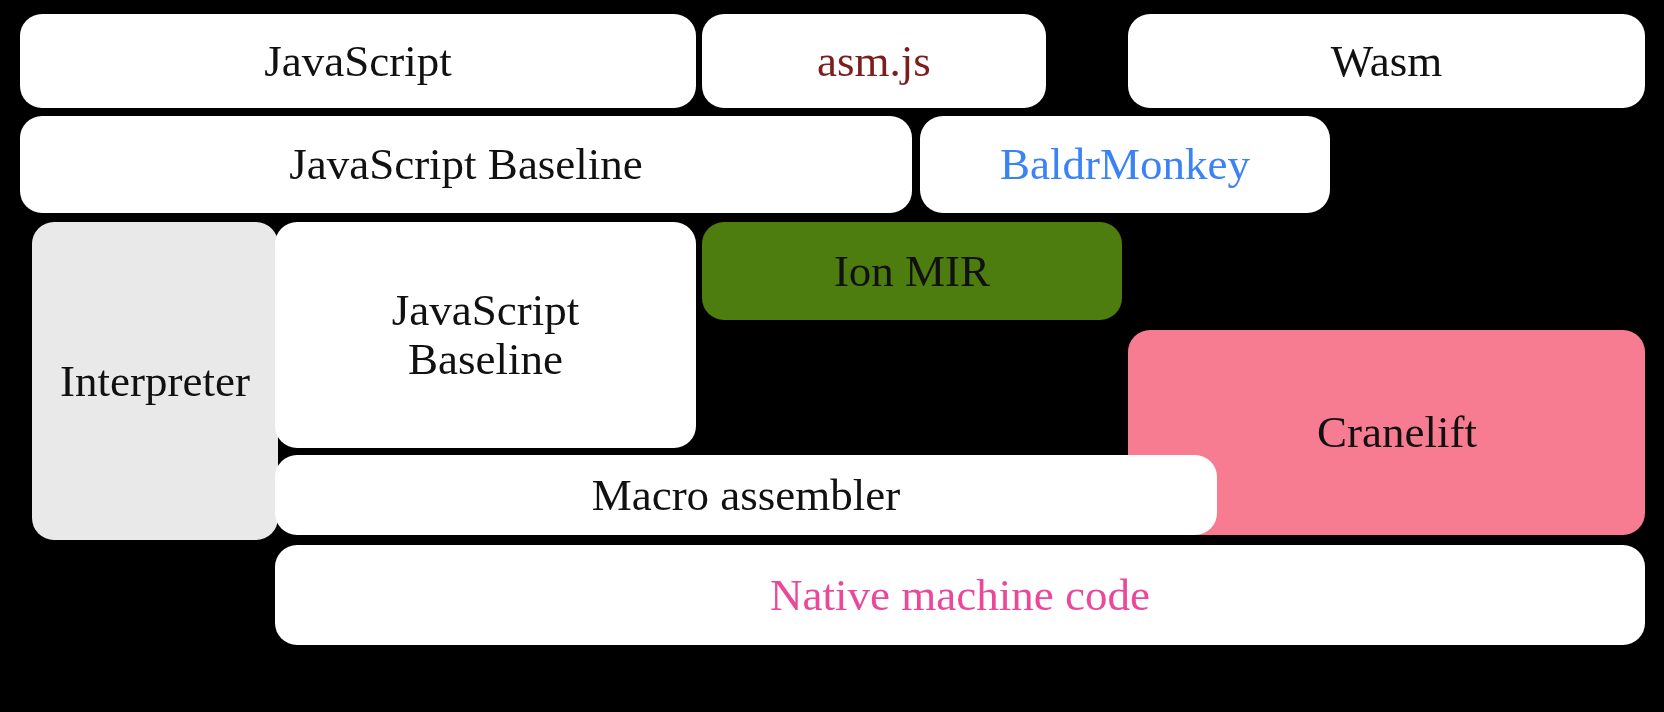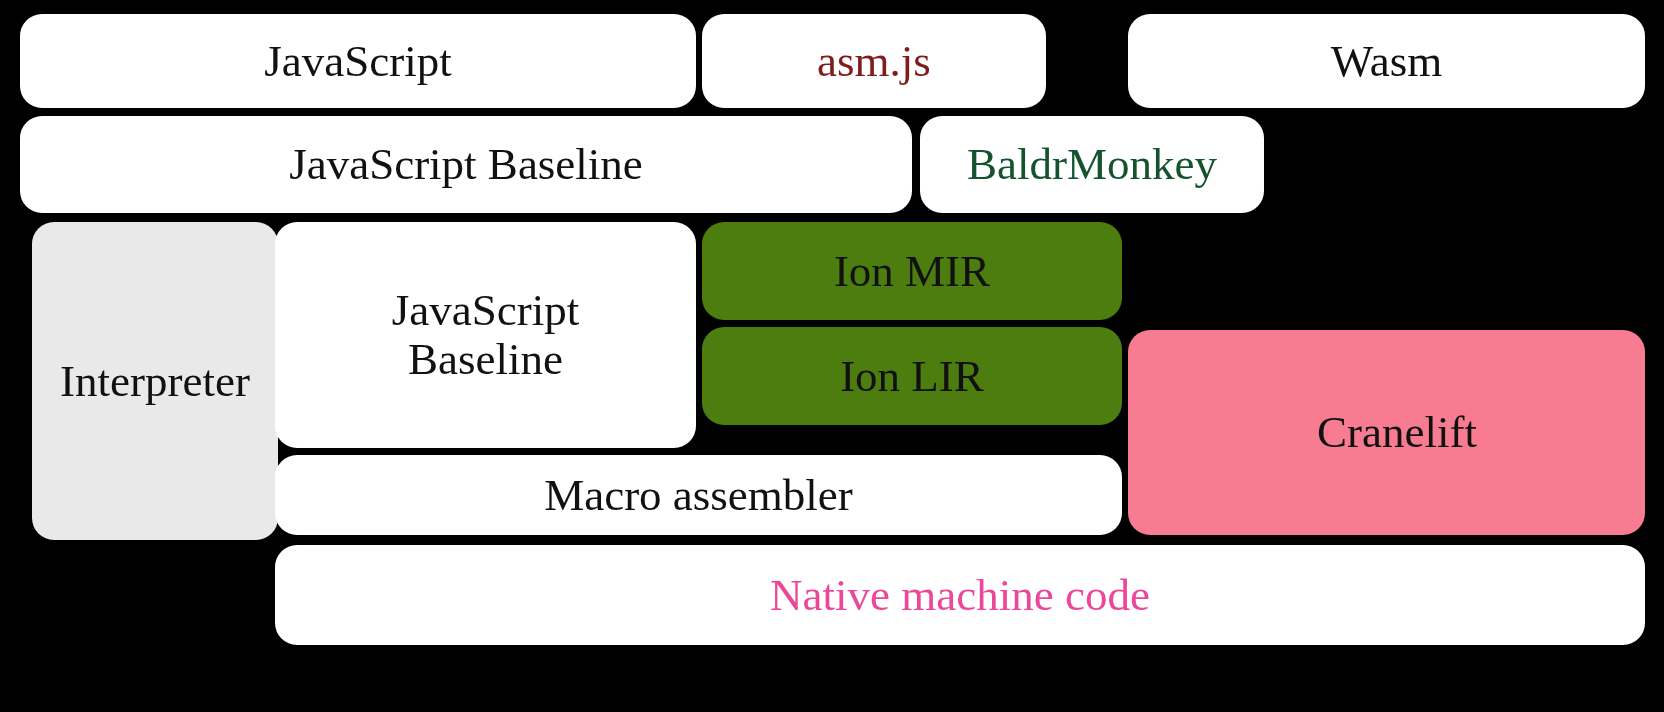--- a/index.html
+++ b/index.html
@@ -41,22 +41,21 @@
   .fill-pink  { background: #f77b91; padding-left: 29px; }
 </style>
 </head>
 <body>
 
 <div id="diagram" style="background: rgb(0, 0, 0); font-family: Liberation Serif, serif;">
     <div class="node fill-white" style="left: 20px; top: 14px; width: 676px; height: 94px; color: rgb(17, 17, 17);">JavaScript</div>
     <div class="node fill-white" style="left: 702px; top: 14px; width: 344px; height: 94px; color: #7f1d1d;">asm.js</div>
     <div class="node fill-white" style="left: 1128px; top: 14px; width: 517px; height: 94px; color: rgb(17, 17, 17);">Wasm</div>
     <div class="node fill-white" style="left: 20px; top: 116px; width: 892px; height: 97px; color: rgb(17, 17, 17);">JavaScript Baseline</div>
-    <div class="node fill-white" style="left: 920px; top: 116px; width: 344px; height: 97px; color: #14532d;">BaldrMonkey</div>
+    <div class="node fill-white" style="left: 920px; top: 116px; width: 410px; height: 97px; color: #3b82f6; border-radius: 23px;">BaldrMonkey</div>
     <div class="node fill-gray" style="left: 20px; top: 222px; width: 246px; height: 318px; color: rgb(17, 17, 17);">Interpreter</div>
     <div class="node fill-white" style="left: 275px; top: 222px; width: 421px; height: 226px; color: rgb(17, 17, 17);">JavaScript
 Baseline</div>
     <div class="node fill-green" style="left: 702px; top: 222px; width: 420px; height: 98px; color: rgb(17, 17, 17);">Ion MIR</div>
-    <div class="node fill-green" style="left: 702px; top: 327px; width: 420px; height: 98px; color: rgb(17, 17, 17);">Ion LIR</div>
     <div class="node fill-pink" style="left: 1128px; top: 330px; width: 517px; height: 205px; color: rgb(17, 17, 17);">Cranelift</div>
-    <div class="node fill-white" style="left: 275px; top: 455px; width: 847px; height: 80px; color: rgb(17, 17, 17);">Macro assembler</div>
+    <div class="node fill-white" style="left: 275px; top: 455px; width: 942px; height: 80px; color: rgb(17, 17, 17);">Macro assembler</div>
     <div class="node fill-white" style="left: 275px; top: 545px; width: 1370px; height: 100px; color: #ec4899;">Native machine code</div>
   </div>
 
 </body></html>

